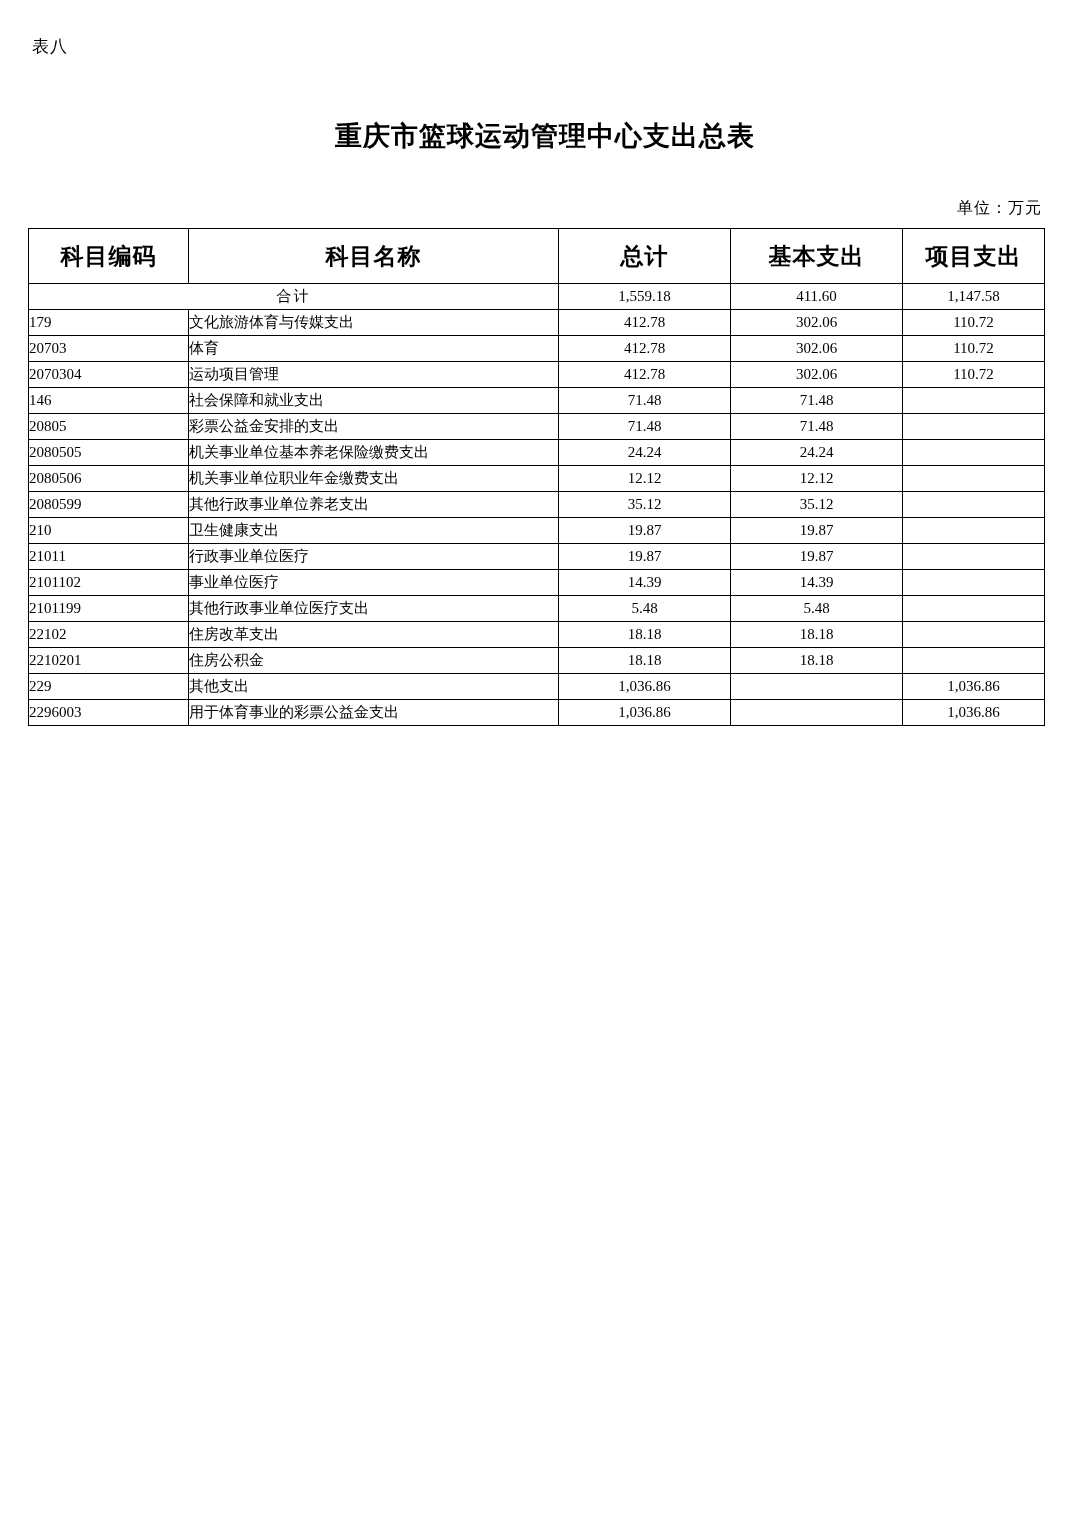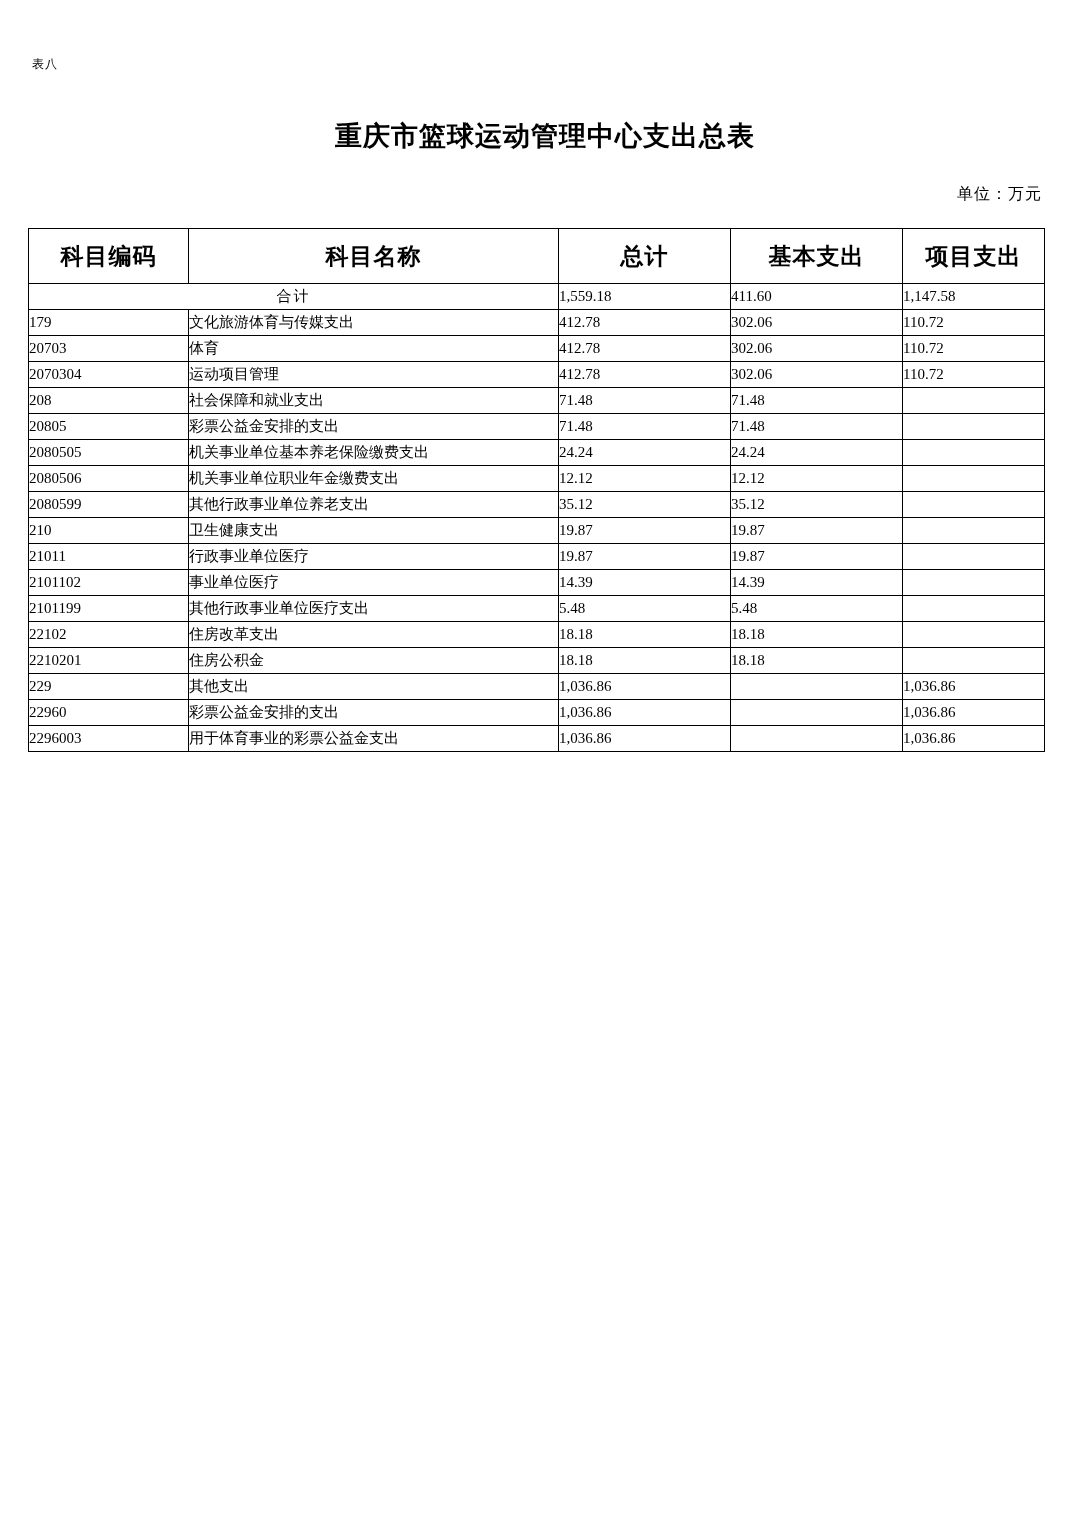--- a/index.html
+++ b/index.html
@@ -17,41 +17,41 @@
   }
   .page {
     position: relative;
     width: 1074px;
     height: 1520px;
     box-sizing: border-box;
   }
   .corner-label {
     position: absolute;
     left: 32px;
-    top: 56px;
-    font-size: 12px;
+    top: 35px;
+    font-size: 17px;
     font-family: "Liberation Serif", serif;
     letter-spacing: 1px;
   }
   .doc-title {
     position: absolute;
     left: 0;
     right: 0;
     top: 118px;
     text-align: center;
     font-size: 27px;
     font-weight: bold;
     letter-spacing: 1px;
     font-family: "Liberation Serif", serif;
     margin-left: 16px;
   }
   .unit-label {
     position: absolute;
     right: 32px;
-    top: 184px;
+    top: 198px;
     font-size: 16px;
     letter-spacing: 1px;
   }
   table.main {
     position: absolute;
     left: 28px;
     top: 228px;
     width: 1016px;
     border-collapse: collapse;
     table-layout: fixed;
@@ -85,21 +85,21 @@
     text-align: left;
     padding-left: 4px;
     white-space: nowrap;
   }
   td.name {
     text-align: left;
     padding-left: 8px;
     white-space: nowrap;
   }
   td.num {
-    text-align: left;
+    text-align: center;
     padding-right: 6px;
     font-family: "Liberation Sans", sans-serif;
     font-size: 14px;
     white-space: nowrap;
     margin-top: 28px;
   }
   td.sum-label {
     text-align: center;
     font-size: 16px;
     letter-spacing: 2px;
@@ -161,21 +161,21 @@
           <td class="num">110.72</td>
         </tr>
         <tr>
           <td class="code lvl2">2070304</td>
           <td class="name nm2">运动项目管理</td>
           <td class="num">412.78</td>
           <td class="num">302.06</td>
           <td class="num">110.72</td>
         </tr>
         <tr>
-          <td class="code lvl0">208</td>
+          <td class="code lvl0">146</td>
           <td class="name nm0">社会保障和就业支出</td>
           <td class="num">71.48</td>
           <td class="num">71.48</td>
           <td class="num"></td>
         </tr>
         <tr>
           <td class="code lvl1">20805</td>
           <td class="name nm1">彩票公益金安排的支出</td>
           <td class="num">71.48</td>
           <td class="num">71.48</td>
@@ -245,27 +245,20 @@
           <td class="num"></td>
         </tr>
         <tr>
           <td class="code lvl0">229</td>
           <td class="name nm0">其他支出</td>
           <td class="num">1,036.86</td>
           <td class="num"></td>
           <td class="num">1,036.86</td>
         </tr>
         <tr>
-          <td class="code lvl1">22960</td>
-          <td class="name nm1">彩票公益金安排的支出</td>
-          <td class="num">1,036.86</td>
-          <td class="num"></td>
-          <td class="num">1,036.86</td>
-        </tr>
-        <tr>
           <td class="code lvl2">2296003</td>
           <td class="name nm2">用于体育事业的彩票公益金支出</td>
           <td class="num">1,036.86</td>
           <td class="num"></td>
           <td class="num">1,036.86</td>
         </tr>
       </tbody>
   </table>
 
 </div>

